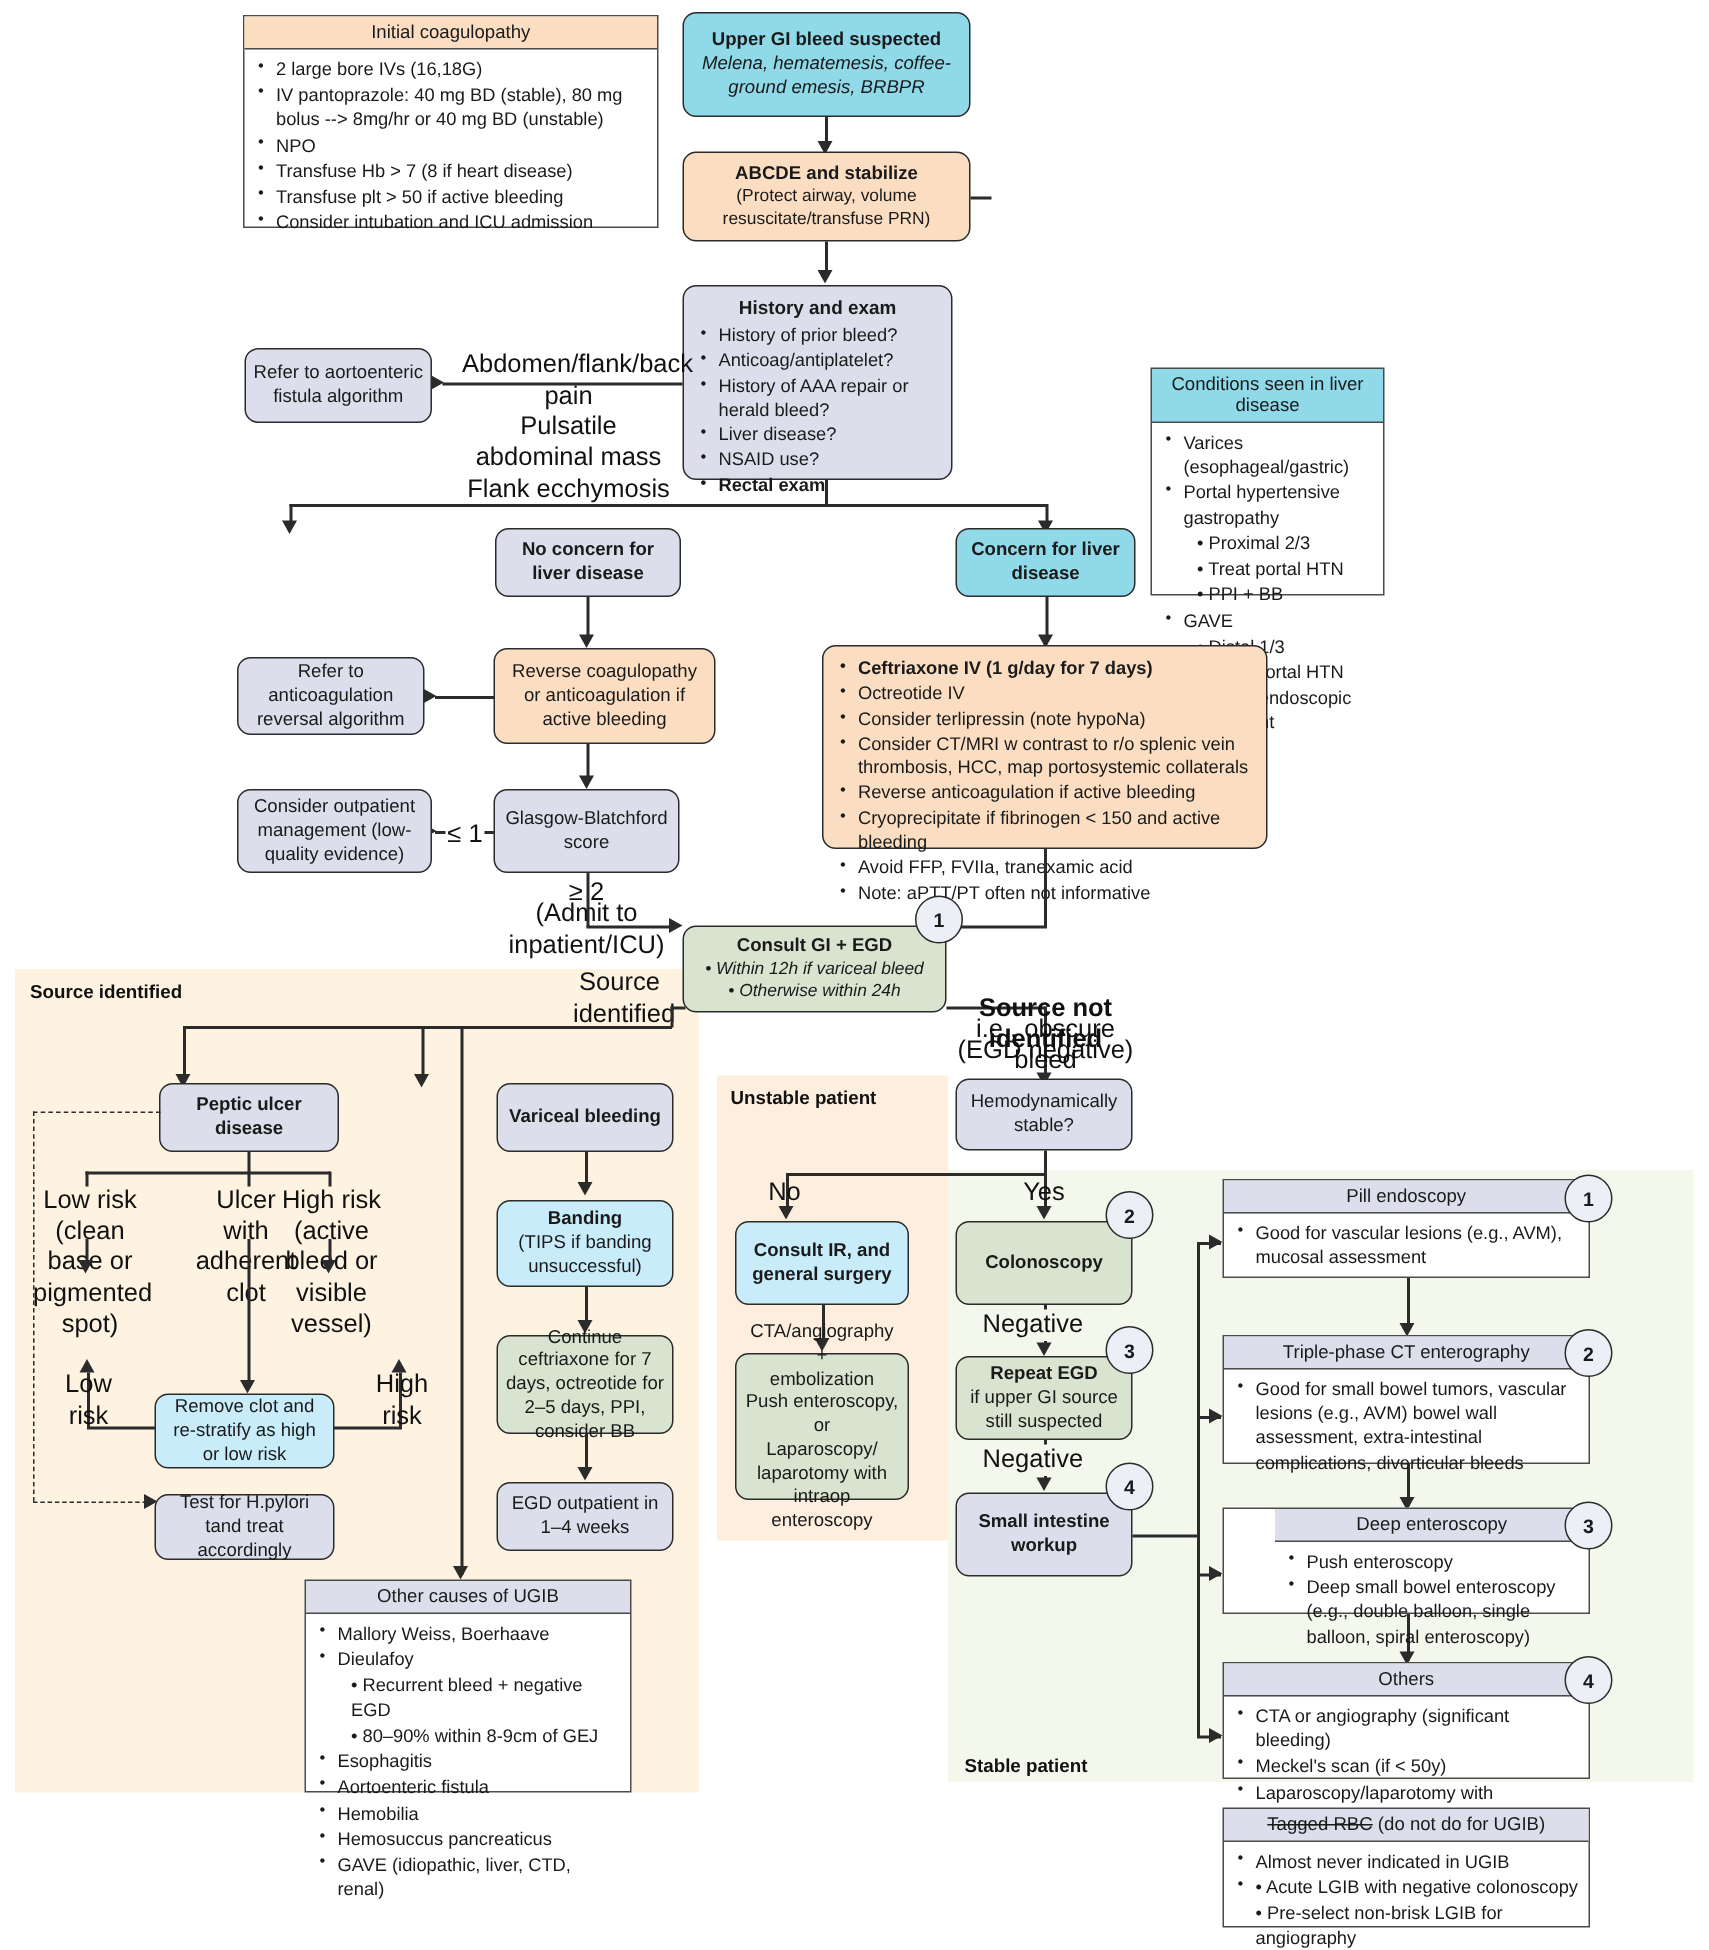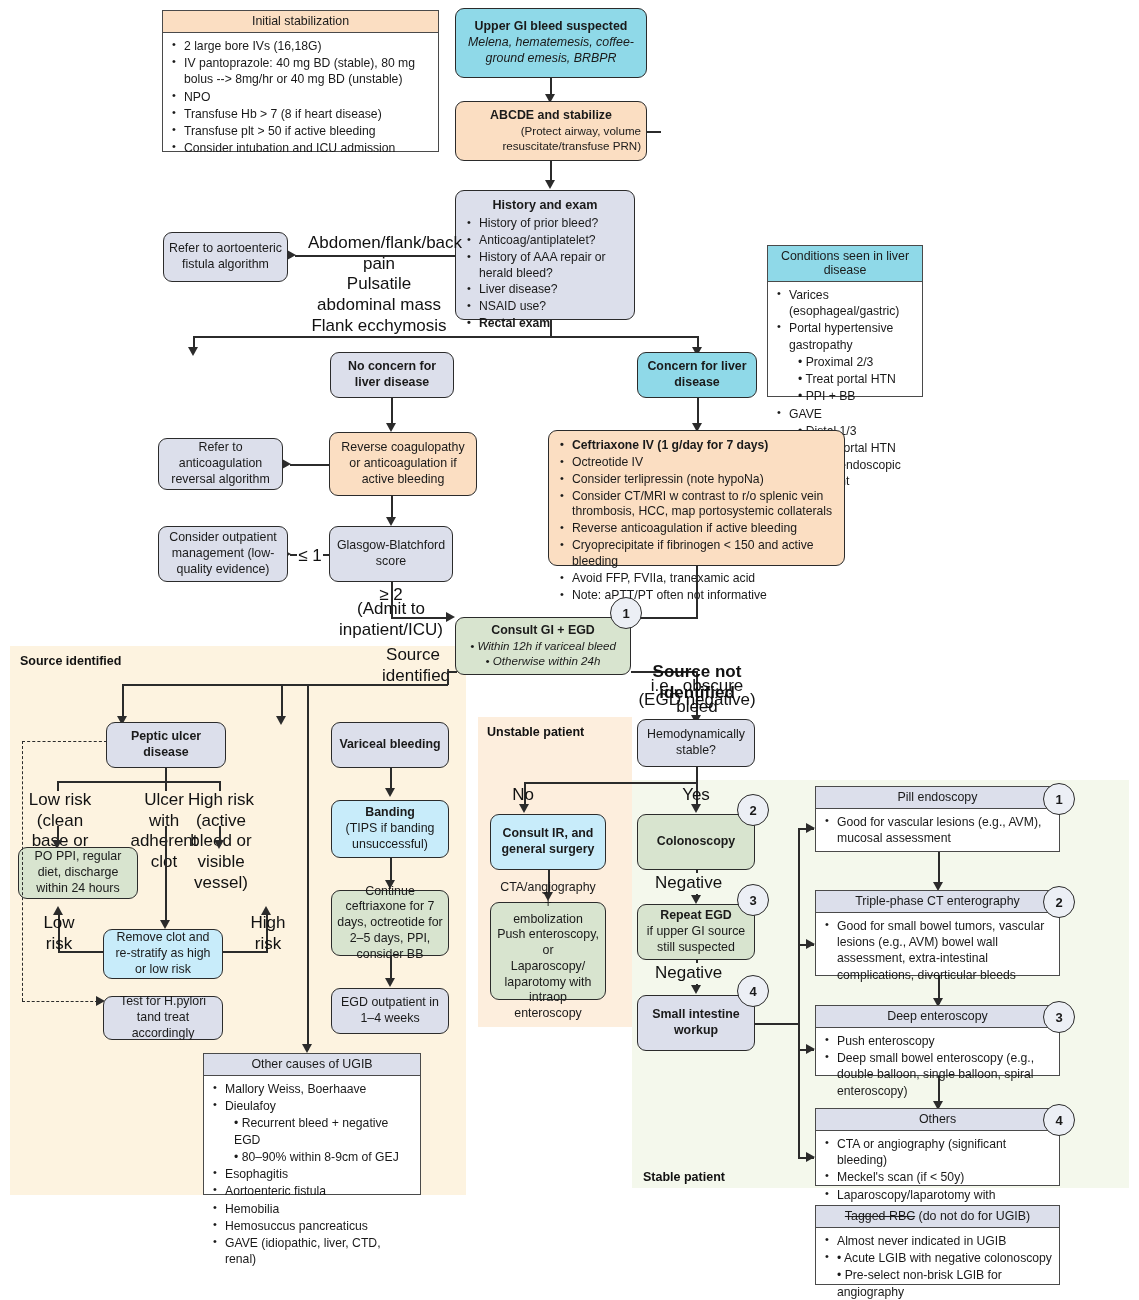--- a/index.html
+++ b/index.html
@@ -15,21 +15,21 @@
         display:flex;flex-direction:column;align-items:center;justify-content:center;
         text-align:center;font-size:12.4px;line-height:1.27;padding:4px 5px;}
   .rounded{border-radius:9px;}
   .blue{background:#8fd9e8;}
   .peach{background:#fbdec2;}
   .grey{background:#dcdfeb;}
   .green{background:#d8e4cf;}
   .lblue{background:#c8ecfa;}
   .b{font-weight:bold;}
   .i{font-style:italic;}
-  .sm{font-size:11.6px;text-align:right;}
+  .sm{font-size:11.6px;}
 
   
   .lbox{position:absolute;box-sizing:border-box;border:1.4px solid #4a4a4a;background:#fff;}
   .lbox .hd{box-sizing:border-box;border-bottom:1.4px solid #4a4a4a;text-align:center;
             font-size:12.4px;padding:3px 4px 4px;}
   .lbox .hd.peach{background:#fbdec2;}
   .lbox .hd.blue{background:#8fd9e8;}
   .lbox .hd.grey{background:#dcdfeb;}
   .lbox .bd{padding:5px 6px 6px 6px;font-size:12.2px;line-height:1.33;}
   ul.bl{margin:0;padding:0 0 0 15px;list-style:none;}
@@ -71,21 +71,21 @@
 
   <div class="region" style="left:10px;top:646px;width:456px;height:549px;background:#fdf3e0;"></div>
   <div class="region" style="left:478px;top:717px;width:154px;height:310px;background:#fdeedd;"></div>
   <div class="region" style="left:632px;top:780px;width:497px;height:408px;background:#f4f8ec;"></div>
 
   <div class="region-label" style="left:20px;top:654px;">Source identified</div>
   <div class="region-label" style="left:487px;top:725px;">Unstable patient</div>
   <div class="region-label" style="left:643px;top:1170px;">Stable patient</div>
 
   <div class="lbox" style="left:162px;top:10px;width:277px;height:142px;">
-    <div class="hd peach">Initial stabilization</div>
+    <div class="hd peach">Initial coagulopathy</div>
     <div class="bd">
       <ul class="bl">
         <li>2 large bore IVs (16,18G)</li>
         <li>IV pantoprazole: 40 mg BD (stable), 80 mg bolus --&gt; 8mg/hr or 40 mg BD (unstable)</li>
         <li>NPO</li>
         <li>Transfuse Hb &gt; 7 (8 if heart disease)</li>
         <li>Transfuse plt &gt; 50 if active bleeding</li>
         <li>Consider intubation and ICU admission</li>
       </ul>
     </div>
@@ -254,23 +254,20 @@
   <div class="elabel" style="left:128px;top:790px;width:72px;">Ulcer with<br>adherent<br>clot</div>
   <div class="elabel" style="left:183px;top:790px;width:76px;">High risk<br>(active bleed or<br>visible vessel)</div>
 
   <div class="ln lnv" style="left:57px;top:826px;height:18px;"></div>
   <div class="arw arw-d" style="left:52px;top:840px;"></div>
   <div class="ln lnv" style="left:219px;top:826px;height:18px;"></div>
   <div class="arw arw-d" style="left:214px;top:840px;"></div>
   <div class="ln lnv" style="left:165px;top:826px;height:98px;"></div>
   <div class="arw arw-d" style="left:160px;top:920px;"></div>
 
-  <div class="node rounded green" style="left:18px;top:847px;width:120px;height:52px;">
-    <div>PO PPI, regular diet, discharge within 24 hours</div>
-  </div>
 
   <div class="node rounded lblue" style="left:103px;top:929px;width:120px;height:50px;">
     <div>Remove clot and re-stratify as high or low risk</div>
   </div>
 
   <div class="ln lnh" style="left:58px;top:951px;width:46px;"></div>
   <div class="ln lnv" style="left:58px;top:915px;height:37px;"></div>
   <div class="arw arw-u" style="left:53px;top:906px;"></div>
   <div class="elabel" style="left:31px;top:913px;width:56px;">Low<br>risk</div>
 
@@ -409,21 +406,21 @@
   <div class="lbox" style="left:815px;top:890px;width:245px;height:86px;">
     <div class="hd grey">Triple-phase CT enterography</div>
     <div class="bd">
       <ul class="bl">
           <li>Good for small bowel tumors, vascular lesions (e.g., AVM) bowel wall assessment, extra-intestinal complications, diverticular bleeds</li>
         </ul>
     </div>
   </div>
   <div class="circ" style="left:1043px;top:886px;">2</div>
 
-  <div class="lbox" style="left:815px;top:1005px;width:245px;height:71px;">
+  <div class="lbox" style="left:815px;top:1005px;width:245px;height:71px;padding-left:34px;">
     <div class="hd grey">Deep enteroscopy</div>
     <div class="bd">
       <ul class="bl">
         <li>Push enteroscopy</li>
         <li>Deep small bowel enteroscopy (e.g., double balloon, single balloon, spiral enteroscopy)</li>
       </ul>
     </div>
   </div>
   <div class="circ" style="left:1043px;top:1001px;">3</div>
 

